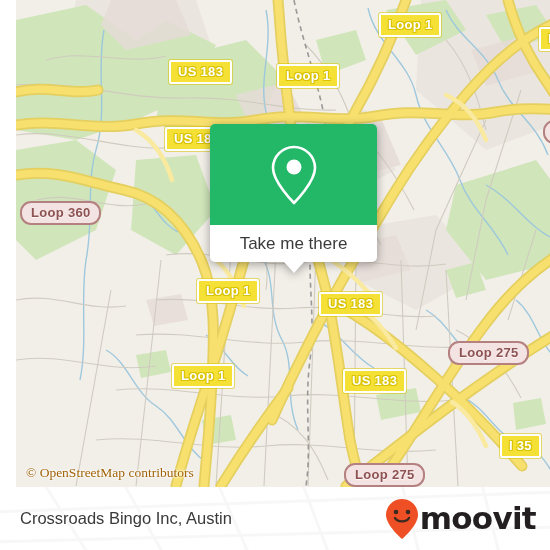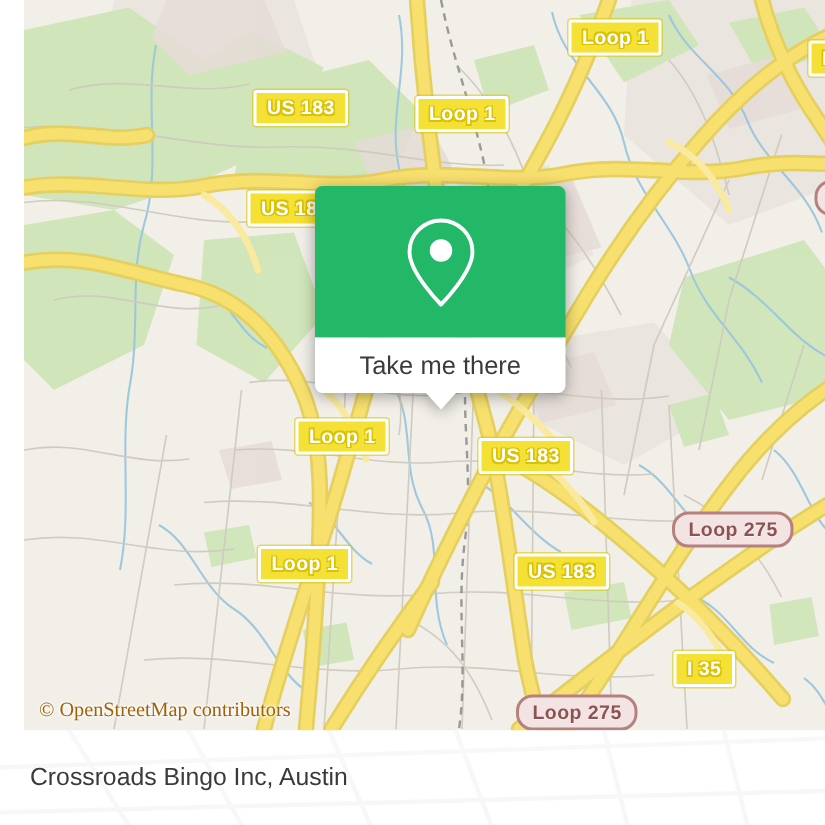--- a/index.html
+++ b/index.html
@@ -310,26 +310,27 @@
       </g>
     </svg>
 
     <div class="layer">
       <div class="shield yellow" style="left:363px; top:13px;">Loop 1</div>
       <div class="shield yellow" style="left:153px; top:60px;">US 183</div>
       <div class="shield yellow" style="left:261px; top:64px;">Loop 1</div>
       <div class="shield yellow" style="left:523px; top:27px;">FM 7</div>
       <div class="shield yellow" style="left:149px; top:127px;">US 183</div>
       <div class="shield pink" style="left:527px; top:120px;">Loo</div>
+      <div class="shield pink" style="left:4px; top:201px;">Loop 360</div>
       <div class="shield yellow" style="left:181px; top:279px;">Loop 1</div>
       <div class="shield yellow" style="left:303px; top:292px;">US 183</div>
       <div class="shield pink" style="left:432px; top:341px;">Loop 275</div>
       <div class="shield yellow" style="left:156px; top:364px;">Loop 1</div>
       <div class="shield yellow" style="left:327px; top:369px;">US 183</div>
-      <div class="shield yellow" style="left:433px; top:434px;">I 35</div>
+      <div class="shield yellow" style="left:484px; top:434px;">I 35</div>
       <div class="shield pink" style="left:328px; top:463px;">Loop 275</div>
     </div>
 
     <div id="attribution">© OpenStreetMap contributors</div>
 
     <div id="card">
       <div id="card-green">
         <svg class="pin-svg" width="50" height="62" viewBox="0 0 50 62">
           <path d="M25 3 C13.4 3 4 12.4 4 24 C4 38 25 59 25 59 C25 59 46 38 46 24 C46 12.4 36.6 3 25 3 Z" fill="none" stroke="#ffffff" stroke-width="2.6" stroke-linejoin="round"></path>
           <circle cx="25" cy="23" r="7.5" fill="#ffffff"></circle>
@@ -352,15 +353,24 @@
         <path d="M300,-10 L330,70"></path>
         <path d="M400,-10 L420,70"></path>
         <path d="M480,-10 L500,70"></path>
         <path d="M-10,25 L560,5"></path>
         <path d="M-10,55 L560,40"></path>
       </g>
     </svg>
 
     <div id="footer-title">Crossroads Bingo Inc, Austin</div>
 
+    <div id="footer-logo">
+      <svg width="34" height="42" viewBox="0 0 34 42">
+        <path d="M17 1 C8.2 1 1 8.2 1 17 C1 27.5 17 41 17 41 C17 41 33 27.5 33 17 C33 8.2 25.8 1 17 1 Z" fill="#ee4f25"></path>
+        <circle cx="11" cy="14" r="2.3" fill="#3a2a22"></circle>
+        <circle cx="23" cy="14" r="2.3" fill="#3a2a22"></circle>
+        <path d="M10 20 C12.5 24.5 21.5 24.5 24 20" fill="none" stroke="#3a2a22" stroke-width="2.4" stroke-linecap="round"></path>
+      </svg>
+      <span id="moovit-wordmark">moovit</span>
+    </div>
   </div>
 
 </div>
 
 </body></html>

